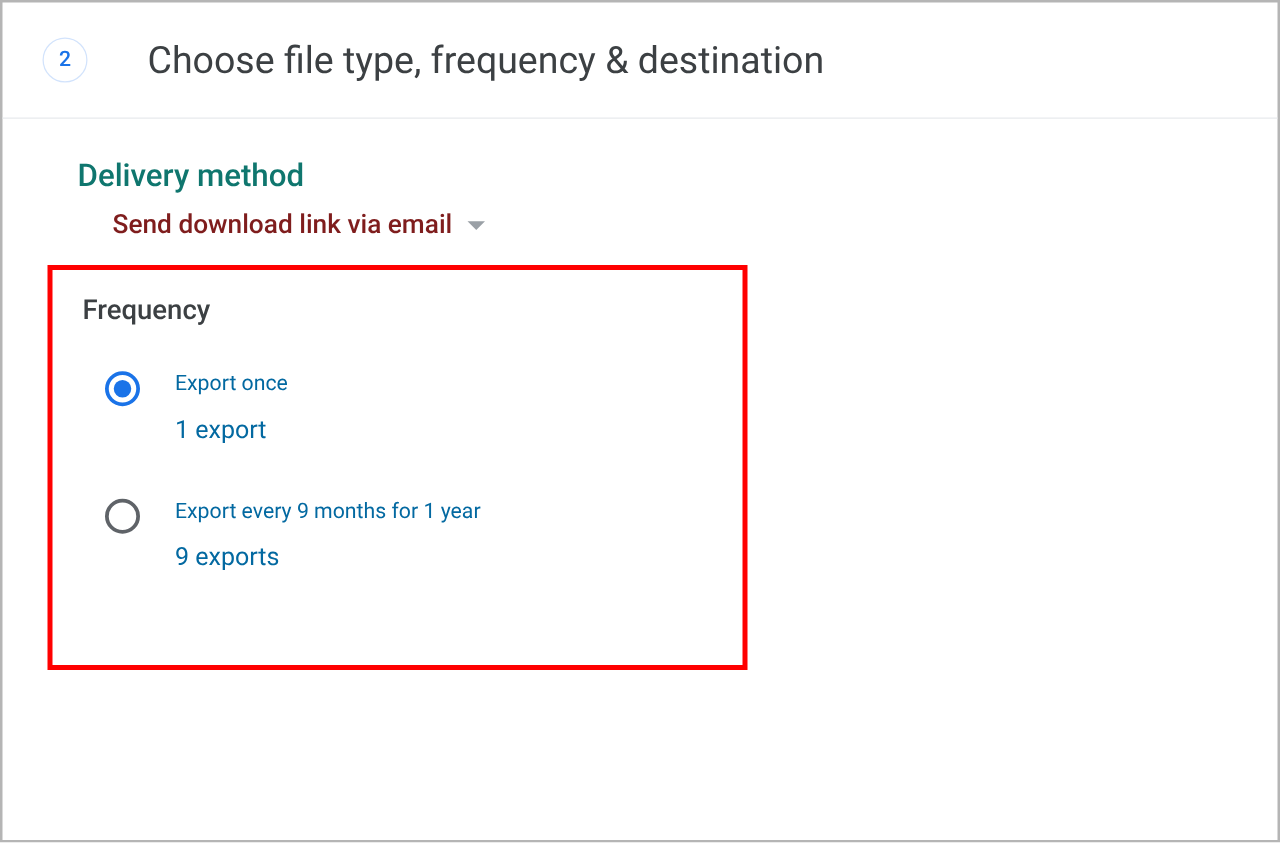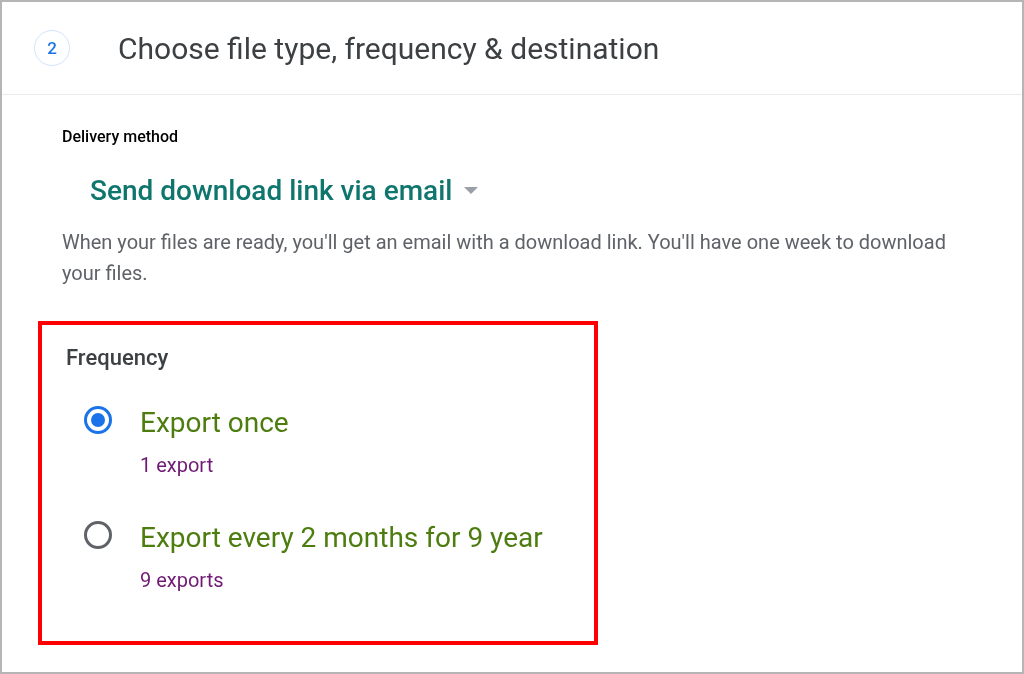--- a/index.html
+++ b/index.html
@@ -43,35 +43,35 @@
     }
     .step-title {
       font-size: 30px;
       color: #3c4043;
       font-weight: 400;
     }
     .content {
       padding: 32px 52px 0 60px;
     }
     .section-label {
-      font-size: 16px;
-      color: #000000;
+      font-size: 25px;
+      color: #0f766e;
       font-weight: 500;
-      margin-bottom: 28px;
+      margin-bottom: 12px;
     }
     .dropdown-row {
       display: inline-flex;
       align-items: center;
       cursor: pointer;
       margin-left: 28px;
       margin-bottom: 20px;
     }
     .dropdown-text {
-      font-size: 28px;
-      color: #0f766e;
+      font-size: 21px;
+      color: #7f1d1d;
       font-weight: 500;
       margin-right: 12px;
     }
     .dropdown-caret {
       width: 0;
       height: 0;
       border-left: 7px solid transparent;
       border-right: 7px solid transparent;
       border-top: 7px solid #9aa0a6;
     }
@@ -125,28 +125,28 @@
       background: #1a73e8;
     }
     .radio-unselected {
       border: 3px solid #5f6368;
     }
     .radio-text-group {
       display: flex;
       flex-direction: column;
     }
     .radio-main {
-      font-size: 28px;
-      color: #4d7c0f;
+      font-size: 17px;
+      color: #0369a1;
       font-weight: 400;
       margin-bottom: 14px;
     }
     .radio-sub {
       font-size: 20px;
-      color: #701a75;
+      color: #0369a1;
       font-weight: 400;
     }
   </style>
 </head>
 <body>
 
 <div class="outer-frame">
 
   <div class="step-header">
     <div class="step-badge">
@@ -157,38 +157,37 @@
 
   <div class="content">
 
     <div class="section-label">Delivery method</div>
 
     <div class="dropdown-row">
       <span class="dropdown-text">Send download link via email</span>
       <span class="dropdown-caret"></span>
     </div>
 
-    <div class="helper-text">When your files are ready, you'll get an email with a download link. You'll have one week to download your files.</div>
 
     <div class="highlight-box">
 
       <div class="freq-label">Frequency</div>
 
       <div class="radio-option">
         <div class="radio-circle radio-selected"></div>
         <div class="radio-text-group">
           <div class="radio-main">Export once</div>
           <div class="radio-sub">1 export</div>
         </div>
       </div>
 
       <div class="radio-option" style="margin-bottom:0;">
         <div class="radio-circle radio-unselected"></div>
         <div class="radio-text-group">
-          <div class="radio-main">Export every 2 months for 9 year</div>
+          <div class="radio-main">Export every 9 months for 1 year</div>
           <div class="radio-sub">9 exports</div>
         </div>
       </div>
 
     </div>
 
   </div>
 
 </div>
 

